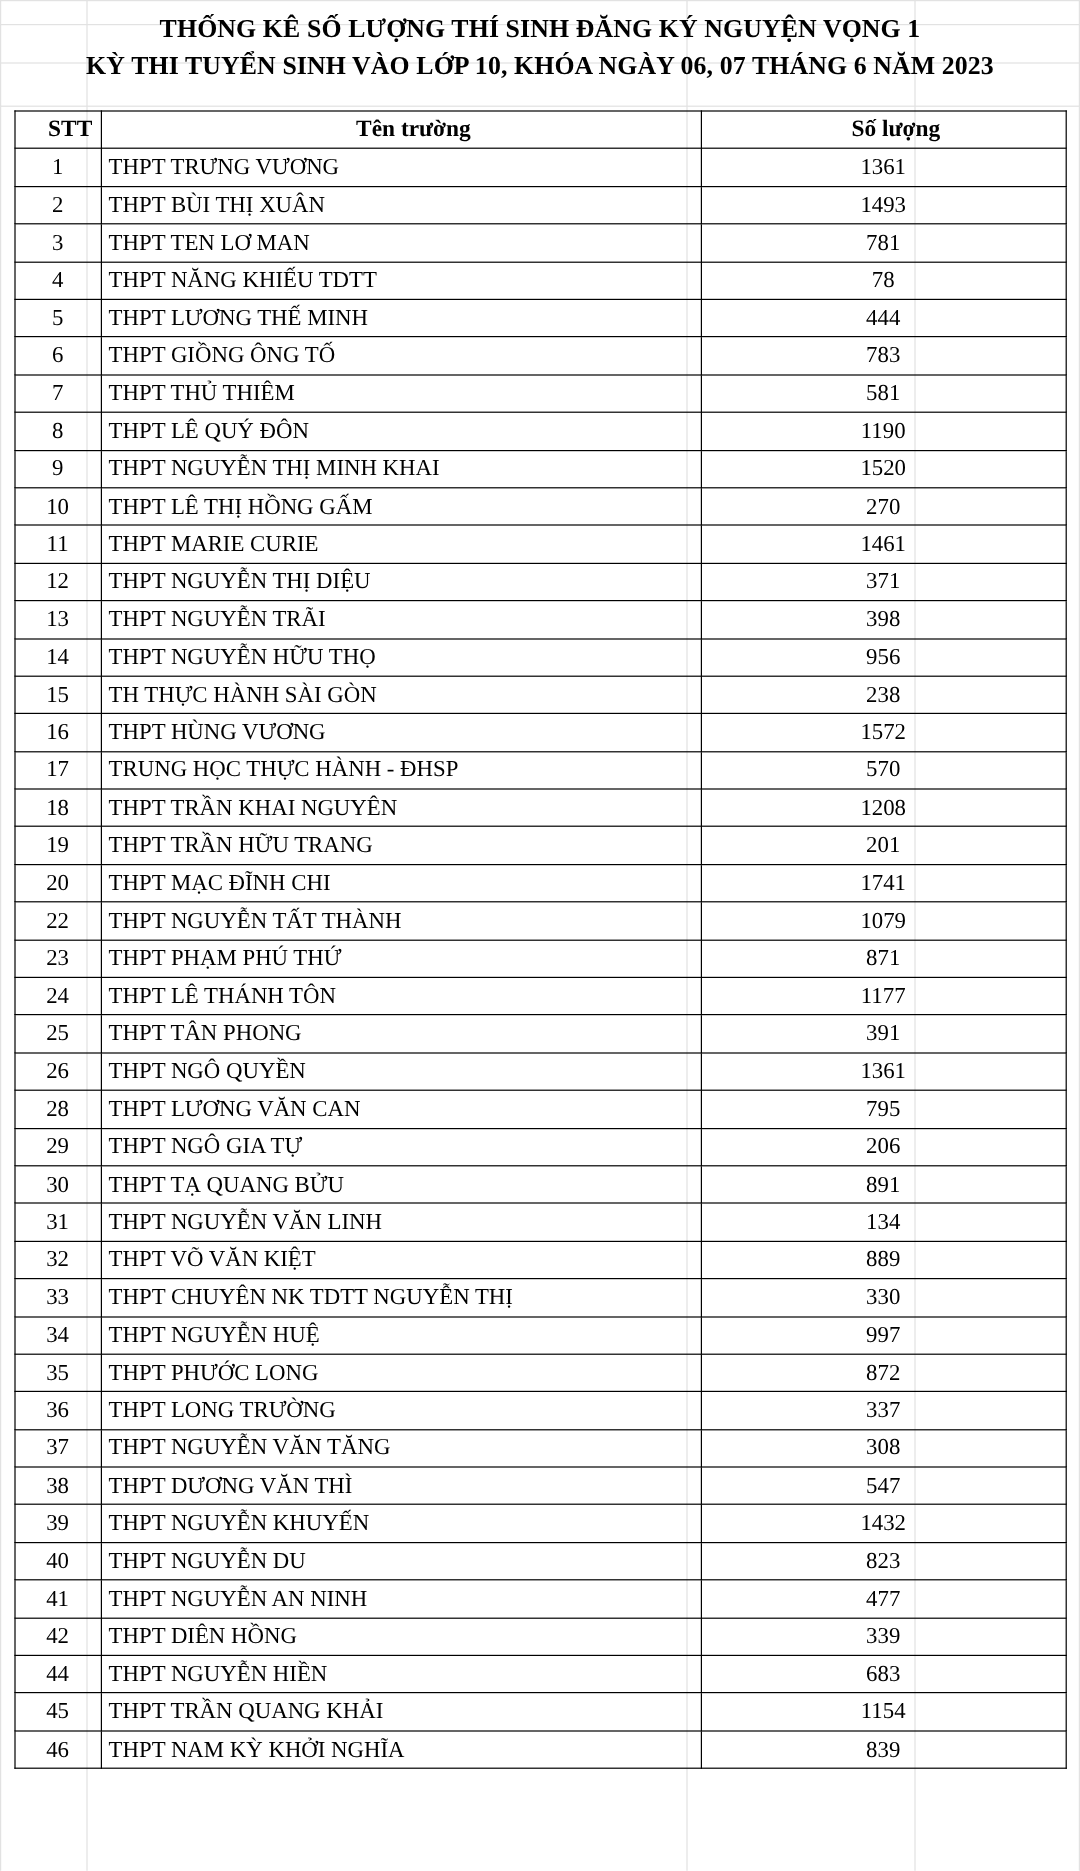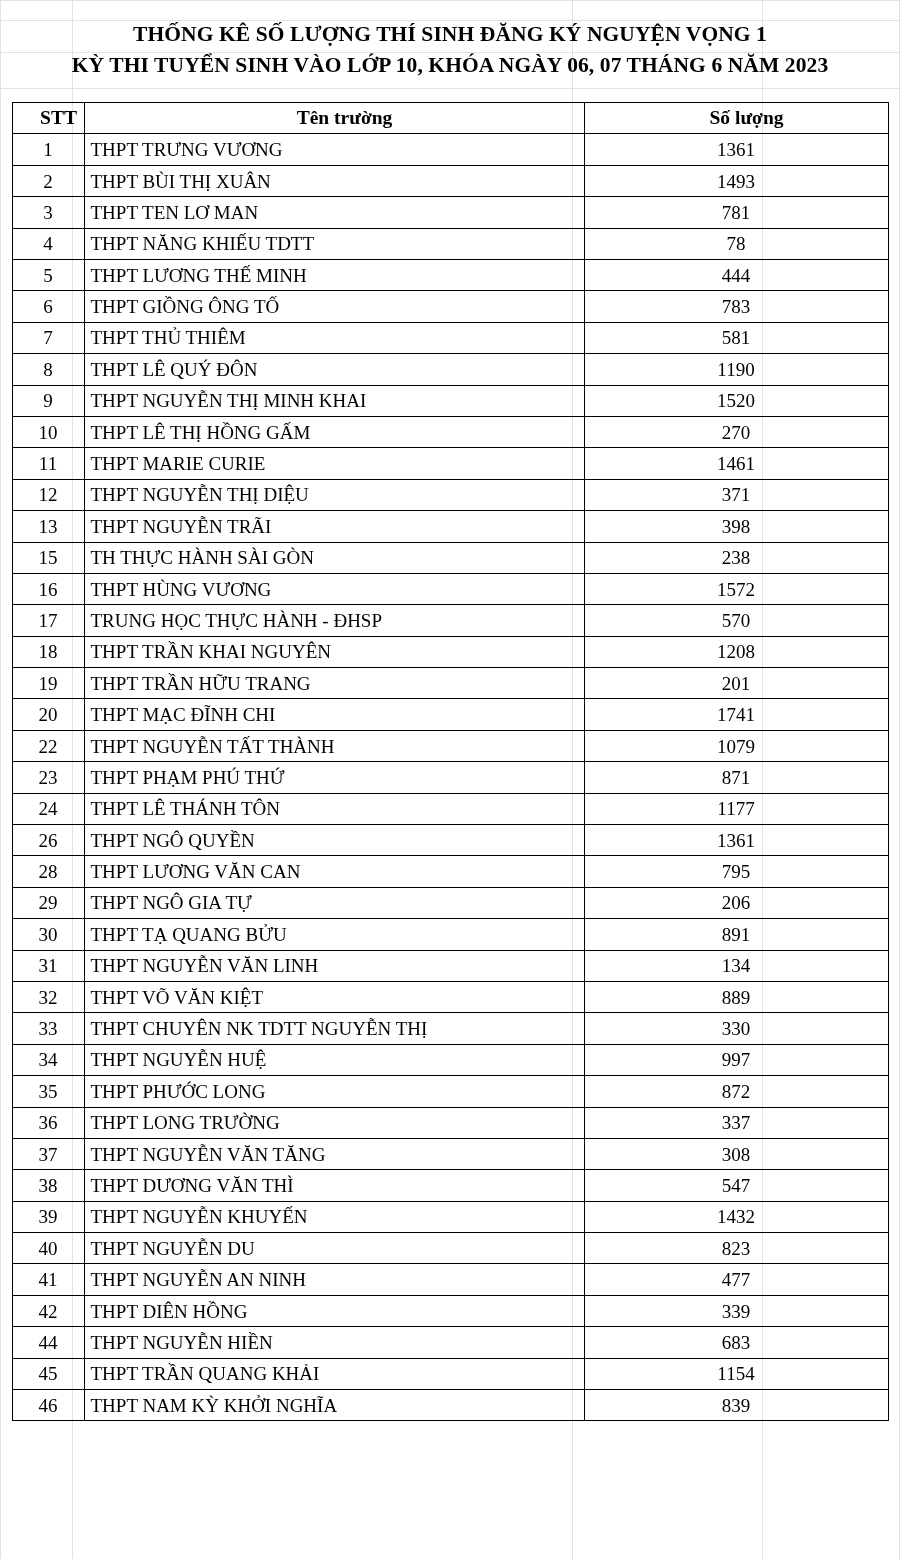--- a/index.html
+++ b/index.html
@@ -36,21 +36,21 @@
     background: #e2e2e2;
   }
 
   .page {
     position: relative;
     padding: 0;
   }
 
   .title-block {
     text-align: center;
-    padding: 19px 30px 6px 30px;
+    padding: 9px 30px 6px 30px;
   }
   .title-line {
     font-weight: bold;
     font-size: 21.5px;
     letter-spacing: 0.1px;
     line-height: 1.42;
     white-space: nowrap;
   }
 
   table.stats {
@@ -177,20 +177,25 @@
           <td class="stt">12</td>
           <td class="name">THPT NGUYỄN THỊ DIỆU</td>
           <td class="count">371</td>
         </tr>
         <tr>
           <td class="stt">13</td>
           <td class="name">THPT NGUYỄN TRÃI</td>
           <td class="count">398</td>
         </tr>
         <tr>
+          <td class="stt">14</td>
+          <td class="name">THPT NGUYỄN HỮU THỌ</td>
+          <td class="count">956</td>
+        </tr>
+        <tr>
           <td class="stt">15</td>
           <td class="name">TH THỰC HÀNH SÀI GÒN</td>
           <td class="count">238</td>
         </tr>
         <tr>
           <td class="stt">16</td>
           <td class="name">THPT HÙNG VƯƠNG</td>
           <td class="count">1572</td>
         </tr>
         <tr>
@@ -222,20 +227,25 @@
           <td class="stt">23</td>
           <td class="name">THPT PHẠM PHÚ THỨ</td>
           <td class="count">871</td>
         </tr>
         <tr>
           <td class="stt">24</td>
           <td class="name">THPT LÊ THÁNH TÔN</td>
           <td class="count">1177</td>
         </tr>
         <tr>
+          <td class="stt">25</td>
+          <td class="name">THPT TÂN PHONG</td>
+          <td class="count">391</td>
+        </tr>
+        <tr>
           <td class="stt">26</td>
           <td class="name">THPT NGÔ QUYỀN</td>
           <td class="count">1361</td>
         </tr>
         <tr>
           <td class="stt">28</td>
           <td class="name">THPT LƯƠNG VĂN CAN</td>
           <td class="count">795</td>
         </tr>
         <tr>

